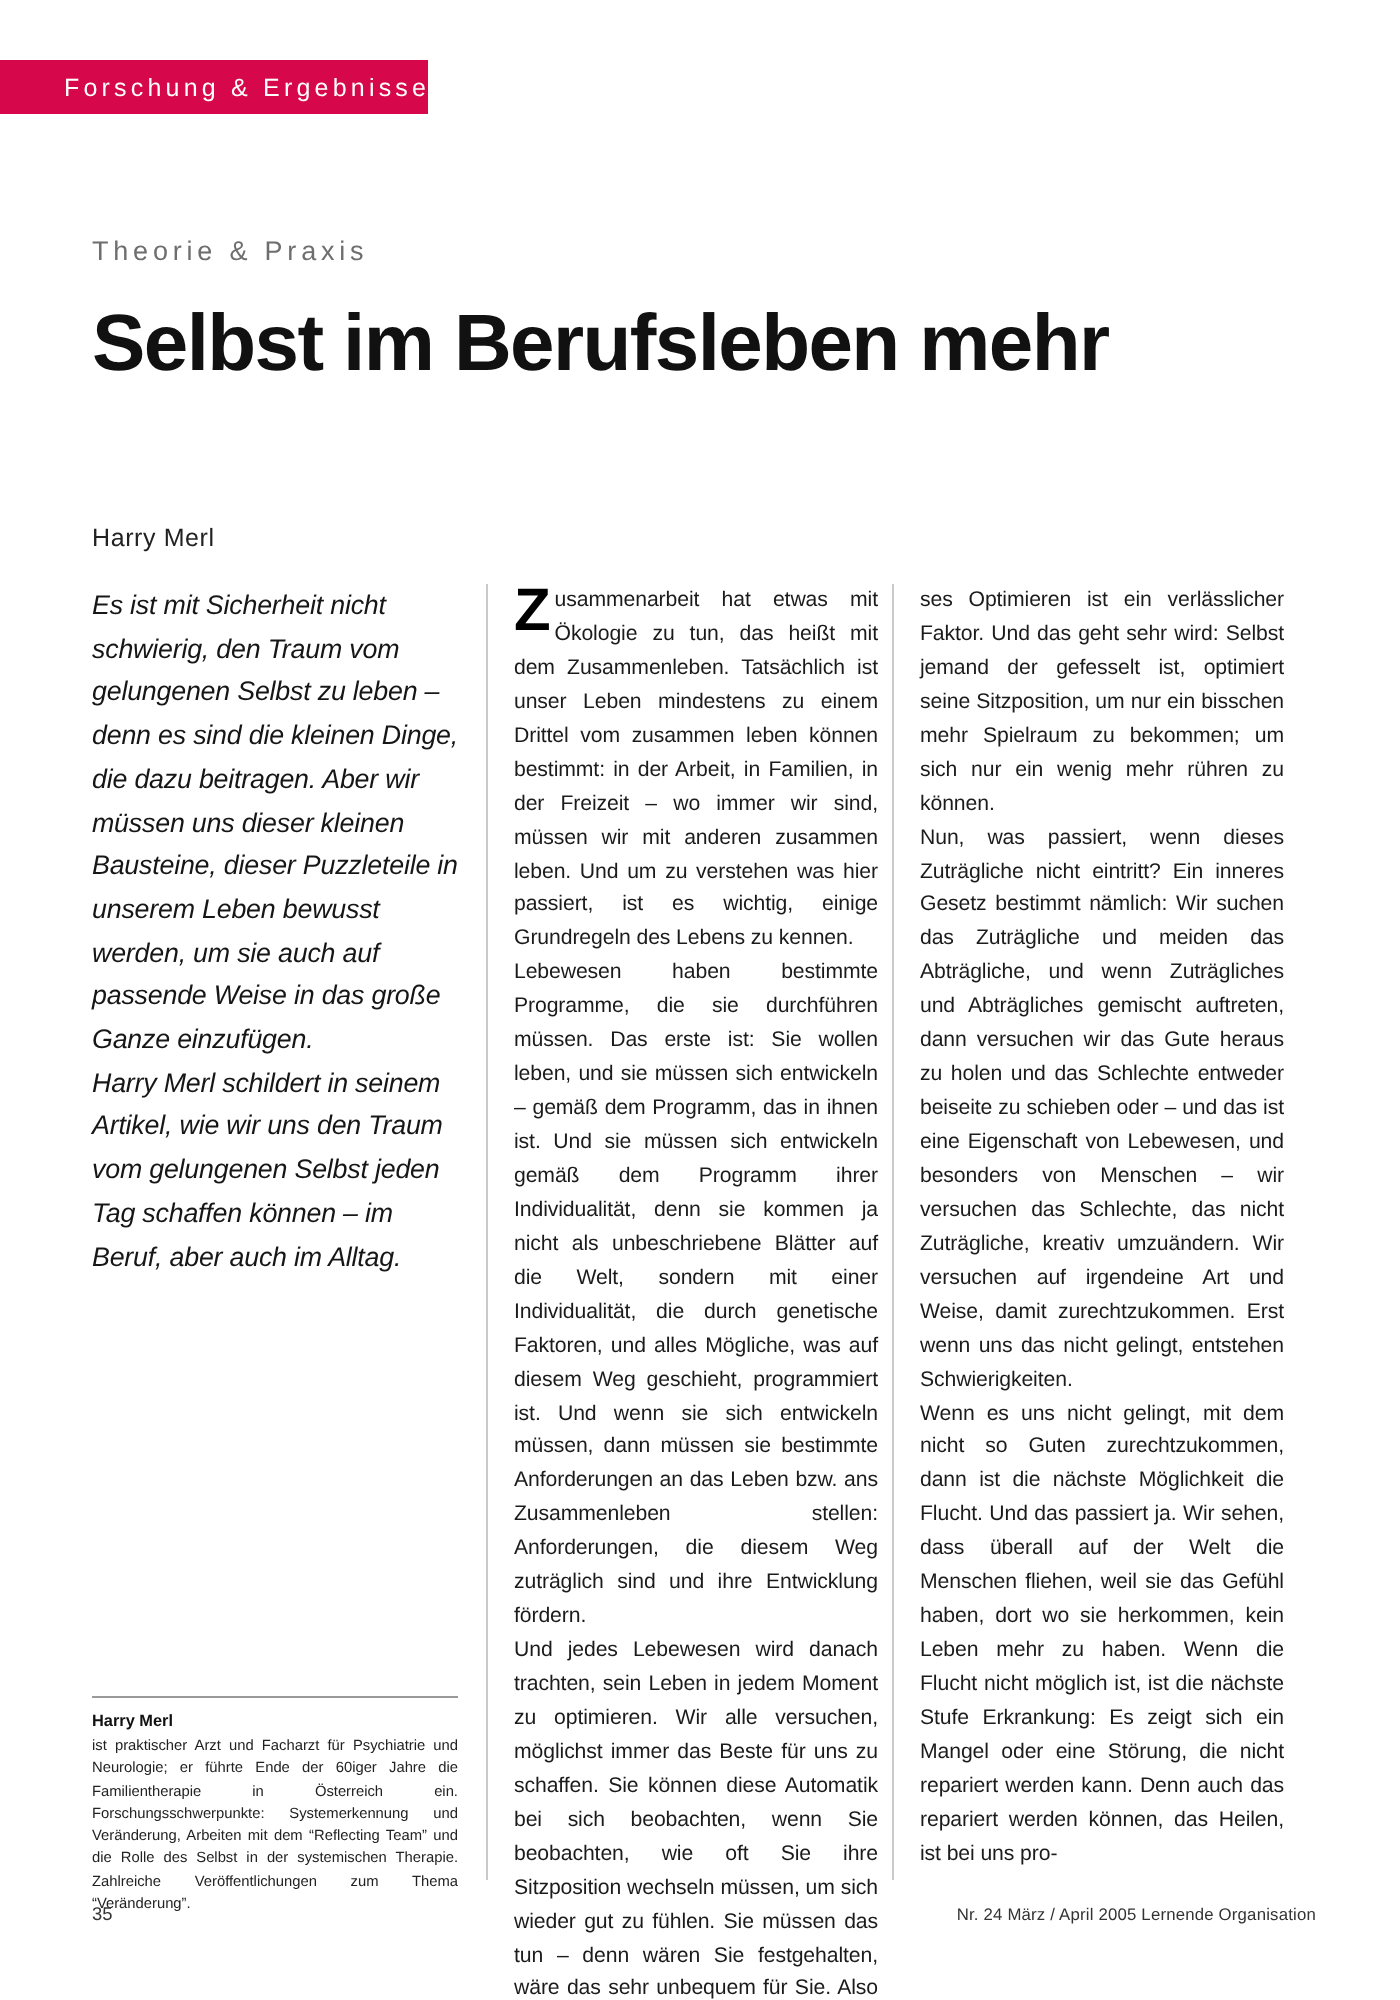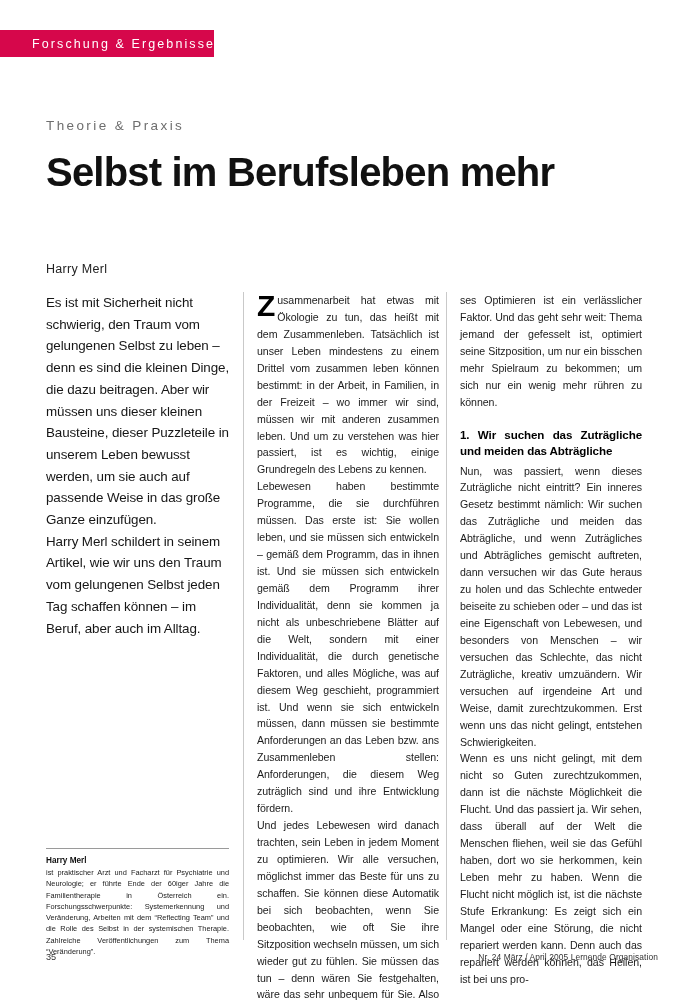--- a/index.html
+++ b/index.html
@@ -92,20 +92,21 @@
     top: 0;
     width: 1px;
     height: 648px;
     background: #c9c9c9;
   }
   #rule-1 { left: 197px; }
   #rule-2 { left: 400px; }
 
   
   #lead-text {
+    font-style: italic;
     font-size: 13.4px;
     line-height: 1.62;
     color: #161616;
     letter-spacing: -0.1px;
   }
   #lead-text p { margin: 0; }
 
   
   .body-text {
     font-size: 10.6px;
@@ -207,22 +208,21 @@
     </div>
   </div>
 
   <div class="col body-text" id="col-mid">
     <p id="dropcap-para"><span id="dropcap">Z</span><span>usammenarbeit hat etwas mit Ökologie zu tun, das heißt mit dem Zusammenleben. Tatsächlich ist unser Leben mindestens zu einem Drittel vom zusammen leben können bestimmt: in der Arbeit, in Familien, in der Freizeit – wo immer wir sind, müssen wir mit anderen zusammen leben. Und um zu verstehen was hier passiert, ist es wichtig, einige Grundregeln des Lebens zu kennen.</span></p>
     <p>Lebewesen haben bestimmte Programme, die sie durchführen müssen. Das erste ist: Sie wollen leben, und sie müssen sich entwickeln – gemäß dem Programm, das in ihnen ist. Und sie müssen sich entwickeln gemäß dem Programm ihrer Individualität, denn sie kommen ja nicht als unbeschriebene Blätter auf die Welt, sondern mit einer Individualität, die durch genetische Faktoren, und alles Mögliche, was auf diesem Weg geschieht, programmiert ist. Und wenn sie sich entwickeln müssen, dann müssen sie bestimmte Anforderungen an das Leben bzw. ans Zusammenleben stellen: Anforderungen, die diesem Weg zuträglich sind und ihre Entwicklung fördern.</p>
     <p>Und jedes Lebewesen wird danach trachten, sein Leben in jedem Moment zu optimieren. Wir alle versuchen, möglichst immer das Beste für uns zu schaffen. Sie können diese Automatik bei sich beobachten, wenn Sie beobachten, wie oft Sie ihre Sitzposition wechseln müssen, um sich wieder gut zu fühlen. Sie müssen das tun – denn wären Sie festgehalten, wäre das sehr unbequem für Sie. Also werden Sie Ihre Sitzposition optimieren. Und die-</p>
   </div>
 
   <div class="col body-text" id="col-right">
-    <p>ses Optimieren ist ein verlässlicher Faktor. Und das geht sehr weit: Thema jemand der gefesselt ist, optimiert seine Sitzposition, um nur ein bisschen mehr Spielraum zu bekommen; um sich nur ein wenig mehr rühren zu können.</p>
-    <h2 class="subhead">1. Wir suchen das Zuträgliche und meiden das Abträgliche</h2>
+    <p>ses Optimieren ist ein verlässlicher Faktor. Und das geht sehr wird: Selbst jemand der gefesselt ist, optimiert seine Sitzposition, um nur ein bisschen mehr Spielraum zu bekommen; um sich nur ein wenig mehr rühren zu können.</p>
     <p>Nun, was passiert, wenn dieses Zuträgliche nicht eintritt? Ein inneres Gesetz bestimmt nämlich: Wir suchen das Zuträgliche und meiden das Abträgliche, und wenn Zuträgliches und Abträgliches gemischt auftreten, dann versuchen wir das Gute heraus zu holen und das Schlechte entweder beiseite zu schieben oder – und das ist eine Eigenschaft von Lebewesen, und besonders von Menschen – wir versuchen das Schlechte, das nicht Zuträgliche, kreativ umzuändern. Wir versuchen auf irgendeine Art und Weise, damit zurechtzukommen. Erst wenn uns das nicht gelingt, entstehen Schwierigkeiten.</p>
     <p>Wenn es uns nicht gelingt, mit dem nicht so Guten zurechtzukommen, dann ist die nächste Möglichkeit die Flucht. Und das passiert ja. Wir sehen, dass überall auf der Welt die Menschen fliehen, weil sie das Gefühl haben, dort wo sie herkommen, kein Leben mehr zu haben. Wenn die Flucht nicht möglich ist, ist die nächste Stufe Erkrankung: Es zeigt sich ein Mangel oder eine Störung, die nicht repariert werden kann. Denn auch das repariert werden können, das Heilen, ist bei uns pro-</p>
   </div>
 
 </div>
 
 <div id="footer">
   <span id="page-number">35</span>
   <span id="issue-info">Nr. 24 März / April 2005 Lernende Organisation</span>
 </div>

